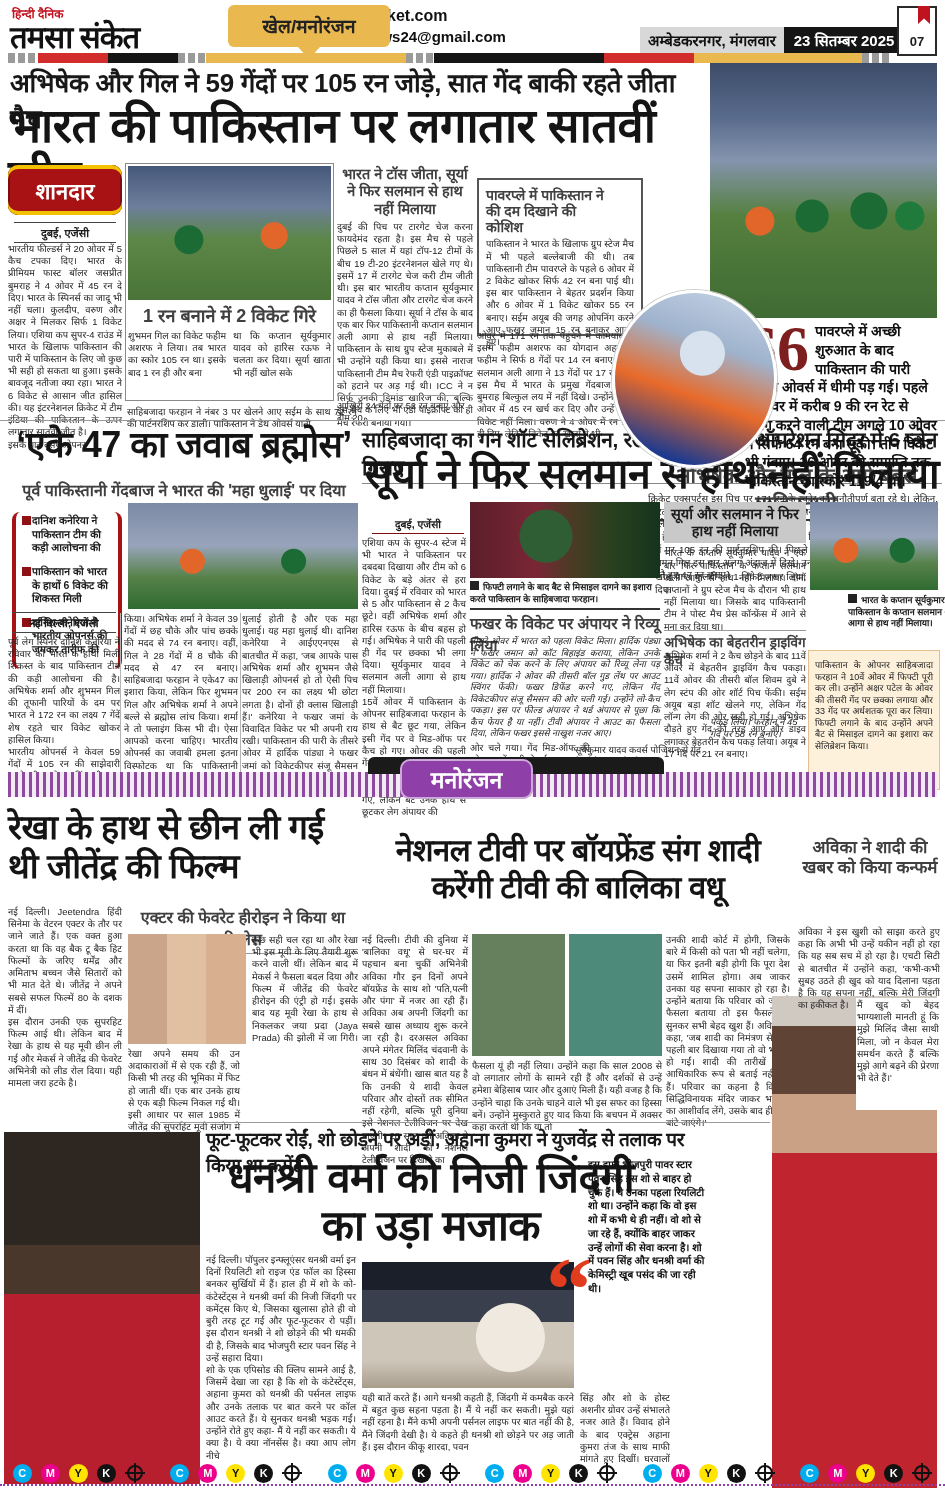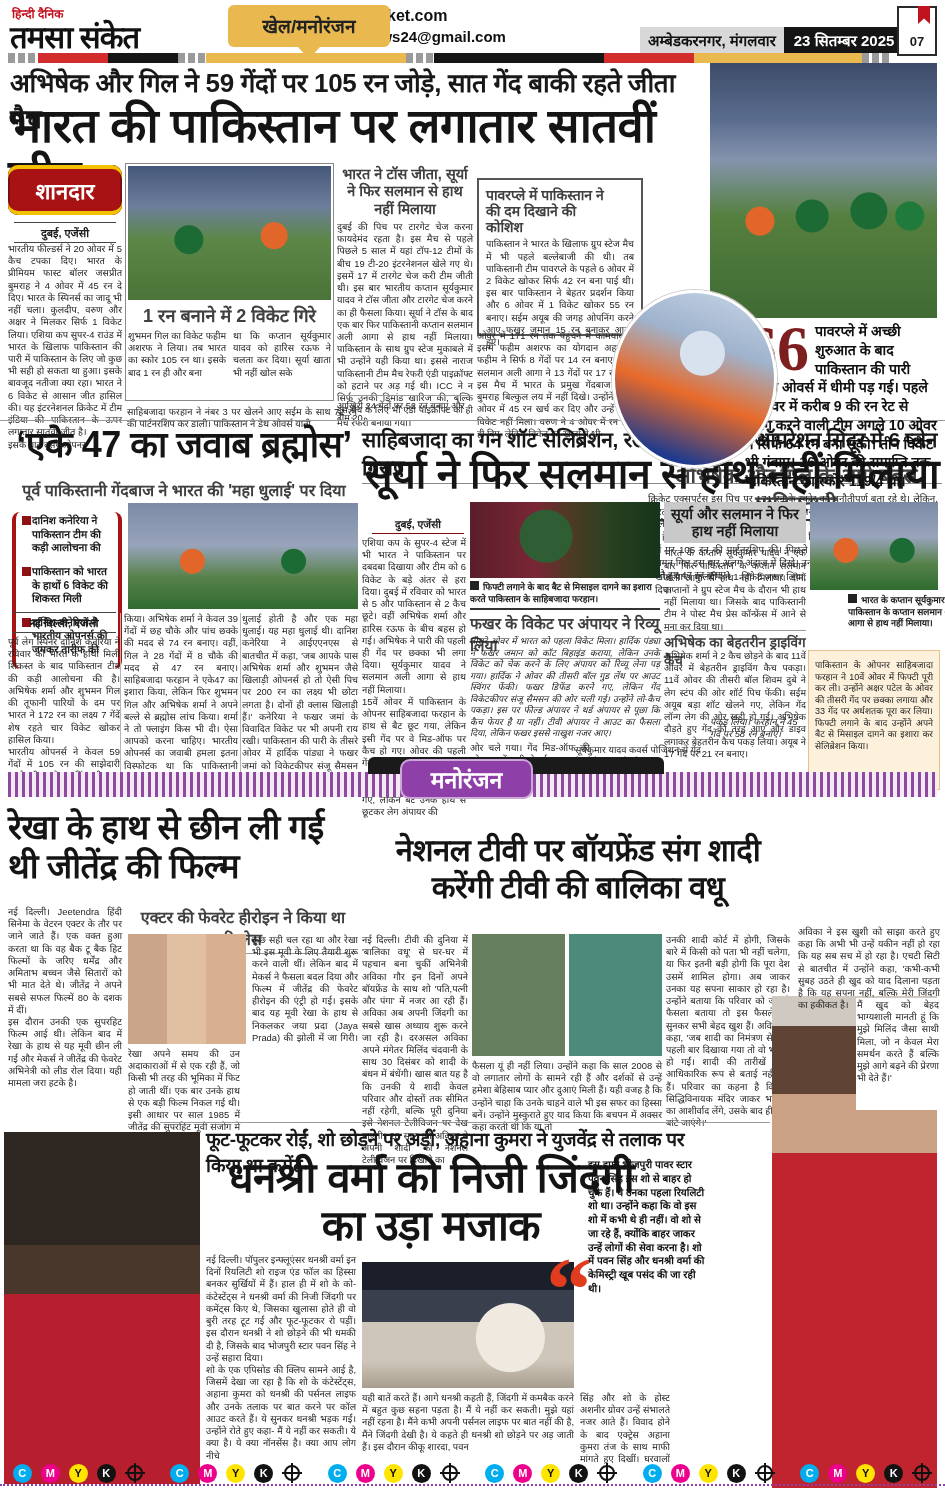--- a/index.html
+++ b/index.html
@@ -228,20 +228,21 @@
 
   <div class="abs headline" style="left:8px;top:808px;width:352px;font-size:34px;line-height:1.15;">रेखा के हाथ से छीन ली गई थी जीतेंद्र की फिल्म</div>
   <div class="abs body-txt j pre" style="left:8px;top:906px;width:114px;height:222px;">नई दिल्ली। Jeetendra हिंदी सिनेमा के वेटरन एक्टर के तौर पर जाने जाते हैं। एक वक्त हुआ करता था कि वह बैक टू बैक हिट फिल्मों के जरिए धर्मेंद्र और अमिताभ बच्चन जैसे सितारों को भी मात देते थे। जीतेंद्र ने अपने सबसे सफल फिल्में 80 के दशक में दीं।
 इस दौरान उनकी एक सुपरहिट फिल्म आई थी। लेकिन बाद में रेखा के हाथ से यह मूवी छीन ली गई और मेकर्स ने जीतेंद्र की फेवरेट अभिनेत्री को लीड रोल दिया। यही मामला जरा हटके है।</div>
   <div class="abs subhead ctr" style="left:128px;top:906px;width:230px;font-size:16px;border-bottom:1px solid #999;padding-bottom:3px;">एक्टर की फेवरेट हीरोइन ने किया था रिप्लेस</div>
   <div class="abs photo ph-faces" style="left:128px;top:934px;width:118px;height:110px;"></div>
   <div class="abs body-txt j" style="left:252px;top:934px;width:106px;height:110px;overflow:hidden;">कुछ सही चल रहा था और रेखा भी इस मूवी के लिए तैयारी शुरू करने वाली थीं। लेकिन बाद में मेकर्स ने फैसला बदल दिया और फिल्म में जीतेंद्र की फेवरेट हीरोइन की एंट्री हो गई। इसके बाद यह मूवी रेखा के हाथ से निकलकर जया प्रदा (Jaya Prada) की झोली में जा गिरी। संजोग में जया ने दो अलग-अलग रोल निभाए थे। फिल्म बॉक्स-ऑफ पर हिट रही थी। वहीं पाकिस्तान ने उनकी परफॉर्मेंस को खूब सराहा गया था।</div>
   <div class="abs body-txt j" style="left:128px;top:1048px;width:112px;height:80px;">रेखा अपने समय की उन अदाकाराओं में से एक रही हैं, जो किसी भी तरह की भूमिका में फिट हो जाती थीं। एक बार उनके हाथ से एक बड़ी फिल्म निकल गई थी। इसी आधार पर साल 1985 में जीतेंद्र की सुपरहिट मूवी संजोग में उन्हें लिया गया था।</div>
 
   <div class="abs headline ctr" style="left:362px;top:832px;width:432px;font-size:31px;line-height:1.2;">नेशनल टीवी पर बॉयफ्रेंड संग शादी करेंगी टीवी की बालिका वधू</div>
+  <div class="abs subhead ctr" style="left:800px;top:838px;width:140px;font-size:17px;line-height:1.2;">अविका ने शादी की खबर को किया कन्फर्म</div>
   <div class="abs body-txt j" style="left:362px;top:934px;width:106px;height:198px;">नई दिल्ली। टीवी की दुनिया में 'बालिका वधू' से घर-घर में पहचान बना चुकीं अभिनेत्री अविका गौर इन दिनों अपने बॉयफ्रेंड के साथ शो 'पति,पत्नी और पंगा' में नजर आ रही हैं। अविका अब अपनी जिंदगी का सबसे खास अध्याय शुरू करने जा रही है। दरअसल अविका अपने मंगेतर मिलिंद चंदवानी के साथ 30 दिसंबर को शादी के बंधन में बंधेंगी। खास बात यह है कि उनकी ये शादी केवल परिवार और दोस्तों तक सीमित नहीं रहेगी, बल्कि पूरी दुनिया इसे नेशनल टेलीविजन पर देख पाएगी। 28 साल की अविका ने अपनी शादी को नेशनल टेलीविजन पर दिखाने का</div>
   <div class="abs photo ph-couple" style="left:472px;top:934px;width:190px;height:122px;"></div>
   <div class="abs body-txt j" style="left:472px;top:1060px;width:190px;height:72px;">फैसला यूं ही नहीं लिया। उन्होंने कहा कि साल 2008 से वो लगातार लोगों के सामने रही हैं और दर्शकों से उन्हें हमेशा बेहिसाब प्यार और दुआएं मिली हैं। यही वजह है कि उन्होंने चाहा कि उनके चाहने वाले भी इस सफर का हिस्सा बनें। उन्होंने मुस्कुराते हुए याद किया कि बचपन में अक्सर कहा करती थीं कि या तो</div>
   <div class="abs body-txt j" style="left:666px;top:934px;width:124px;height:198px;overflow:hidden;">उनकी शादी कोर्ट में होगी, जिसके बारे में किसी को पता भी नहीं चलेगा, या फिर इतनी बड़ी होगी कि पूरा देश उसमें शामिल होगा। अब जाकर उनका यह सपना साकार हो रहा है। उन्होंने बताया कि परिवार को जब ये फैसला बताया तो इस फैसले को सुनकर सभी बेहद खुश हैं। अविका ने कहा, 'जब शादी का निमंत्रण सेट पर पहली बार दिखाया गया तो वो भावुक हो गईं। शादी की तारीखें अभी आधिकारिक रूप से बताई नहीं गए हैं। परिवार का कहना है कि वो सिद्धिविनायक मंदिर जाकर भगवान का आशीर्वाद लेंगे, उसके बाद ही कार्ड बांटे जाएंगे।'</div>
   <div class="abs photo ph-avika" style="left:772px;top:996px;width:165px;height:492px;"></div>
   <div class="abs body-txt j" style="left:798px;top:926px;width:142px;height:70px;z-index:2;">अविका ने इस खुशी को साझा करते हुए कहा कि अभी भी उन्हें यकीन नहीं हो रहा कि यह सब सच में हो रहा है। एचटी सिटी से बातचीत में उन्होंने कहा, 'कभी-कभी सुबह उठते ही खुद को याद दिलाना पड़ता है कि यह सपना नहीं, बल्कि मेरी जिंदगी का हकीकत है।</div>
   <div class="abs body-txt j" style="left:856px;top:998px;width:84px;height:112px;z-index:2;background:#fff;padding:1px;">मैं खुद को बेहद भाग्यशाली मानती हूं कि मुझे मिलिंद जैसा साथी मिला, जो न केवल मेरा समर्थन करते हैं बल्कि मुझे आगे बढ़ने की प्रेरणा भी देते हैं।'</div>
 
   <div class="abs rule-h" style="left:160px;top:1122px;width:610px;"></div>
   <div class="abs photo ph-reddress" style="left:4px;top:1132px;width:196px;height:352px;"></div>

